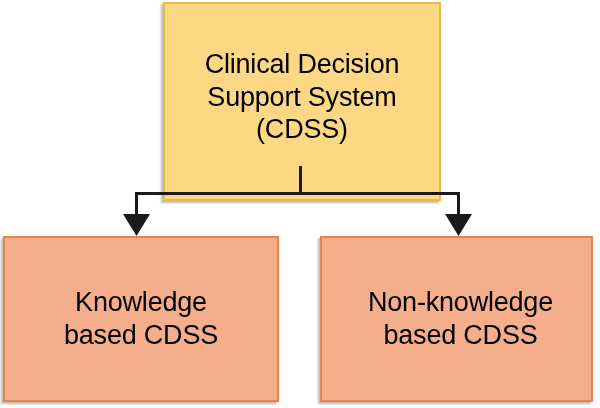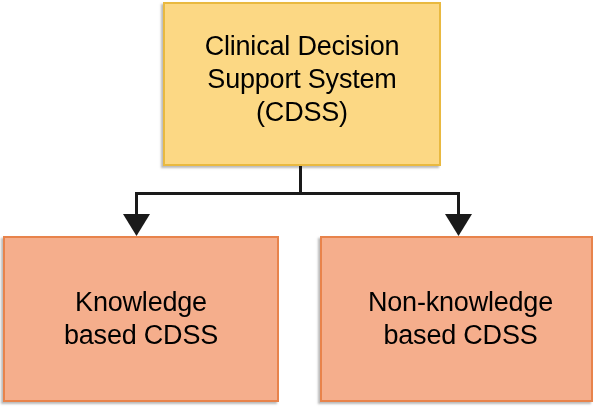--- a/index.html
+++ b/index.html
@@ -28,21 +28,21 @@
     color: #000000;
     line-height: 1.22;
     white-space: pre-line;
     letter-spacing: -0.2px;
   }
   
   #node-root {
     left: 163px;
     top: 2px;
     width: 278px;
-    height: 164px;
+    height: 199px;
     background: #fcd884;
     border: 2px solid #e9b940;
     box-shadow: -2px 2px 2px rgba(130,130,130,0.55);
     font-size: 27px;
     padding-bottom: 9px;
   }
   
   #node-knowledge {
     left: 3px;
     top: 236px;

